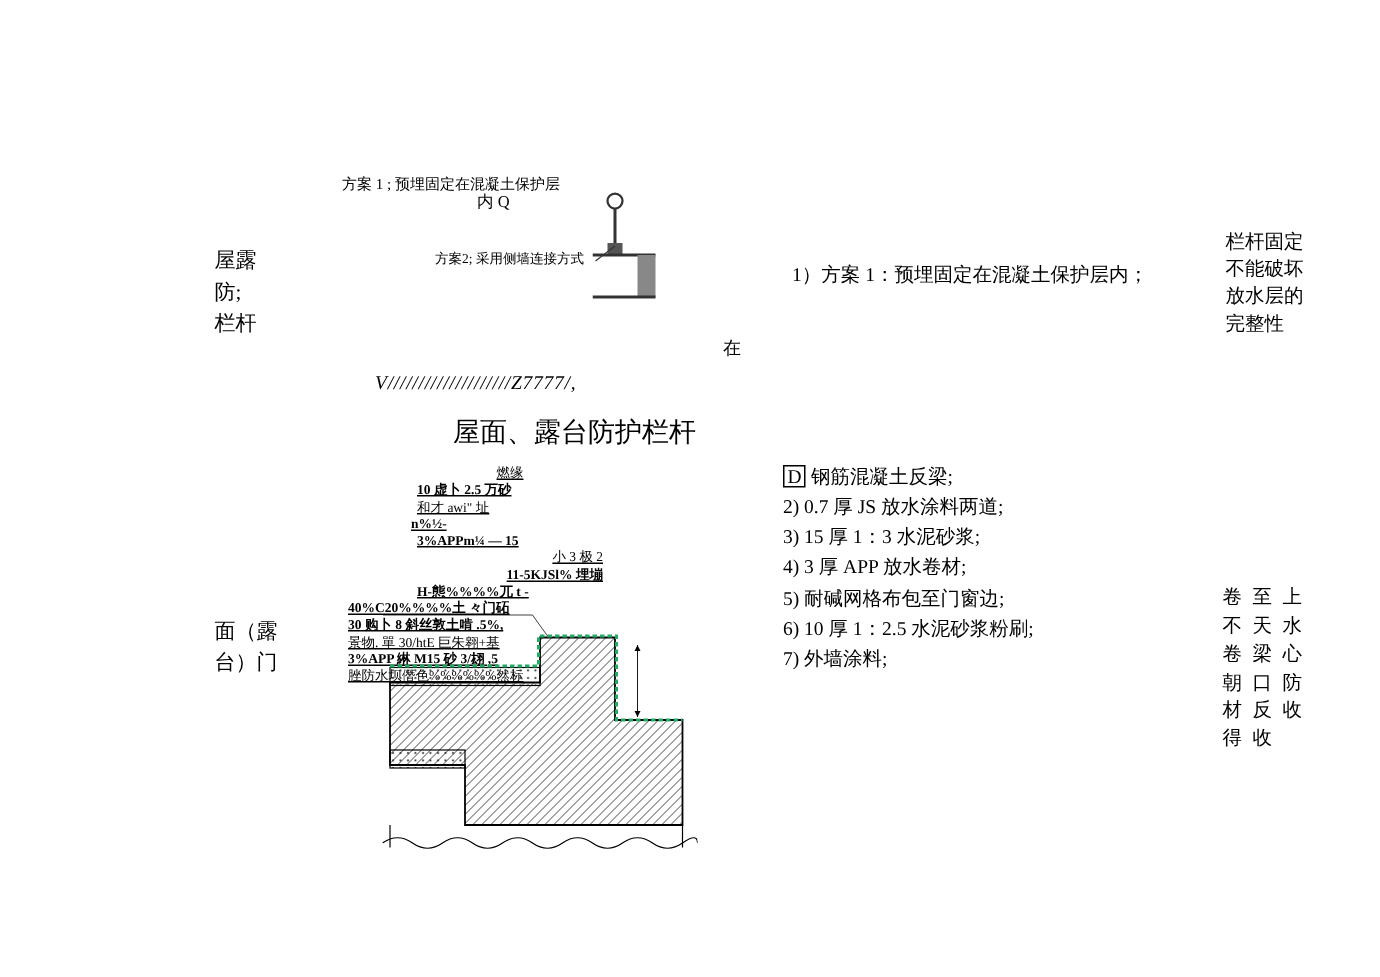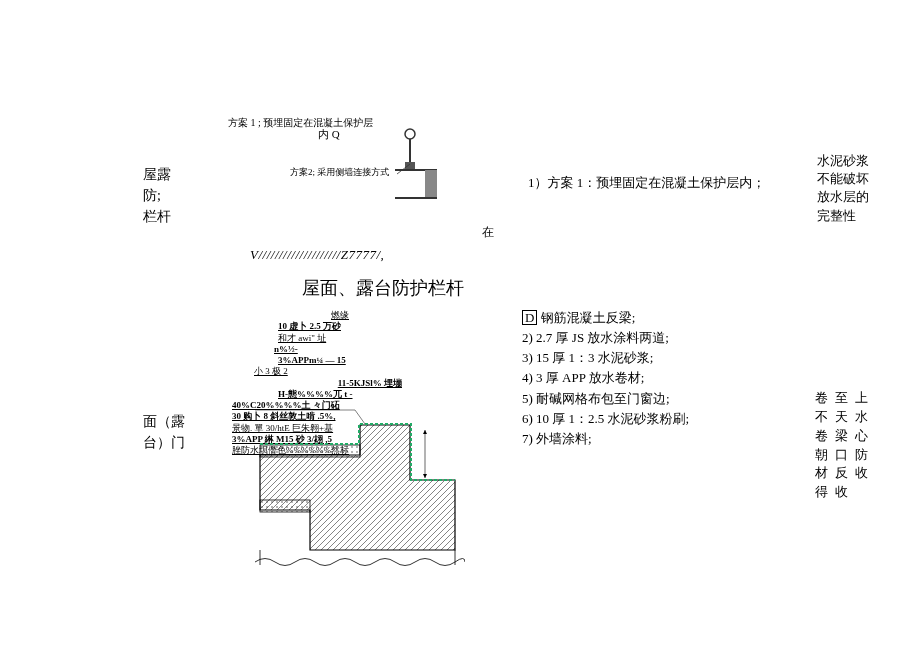--- a/index.html
+++ b/index.html
@@ -93,21 +93,21 @@
 
 <div class="abs" style="left:482px; top:224px; font-size:12px;" data-name="at-char">
   <span data-name="at-text">在</span>
 </div>
 
 <div class="abs list-main" style="left:528px; top:173px;" data-name="section1-list">
   <div data-name="list-item">1）方案 1：预埋固定在混凝土保护层内；</div>
 </div>
 
 <div class="abs note-right" style="left:817px; top:152px;" data-name="section1-right-note">
-  <div data-name="note-line">水泥砂浆</div>
+  <div data-name="note-line">栏杆固定</div>
   <div data-name="note-line">不能破坏</div>
   <div data-name="note-line">放水层的</div>
   <div data-name="note-line">完整性</div>
 </div>
 
 <div class="abs italic" style="left:250px; top:247px; font-size:13px; letter-spacing:0.5px;" data-name="hatch-pattern">
   <span data-name="hatch-text">V////////////////////Z7777/,</span>
 </div>
 
 <div class="abs section-title" style="left:302px; top:276px;" data-name="page-title">
@@ -118,21 +118,21 @@
   <div data-name="text-line">面（露</div>
   <div data-name="text-line">台）门</div>
 </div>
 
 <div class="abs annotation" style="left:232px; top:310px; width:170px;" data-name="diagram-annotations">
   <div style="margin-left:46px;text-align:center;"><span class="underline" data-name="anno-line">燃缘</span></div>
   <div style="margin-left:46px;"><span class="underline bold" data-name="anno-line">10 虚卜 2.5 万砂</span></div>
   <div style="margin-left:46px;"><span class="underline" data-name="anno-line">和才 awi" 址</span></div>
   <div style="margin-left:42px;"><span class="underline bold" data-name="anno-line">n%½-</span></div>
   <div style="margin-left:46px;"><span class="underline bold" data-name="anno-line">3%APPm¼ — 15</span></div>
-  <div style="margin-left:22px;"><span class="underline" data-name="anno-line">小 3 极 2</span></div>
+  <div style="margin-left:46px;text-align:right;"><span class="underline" data-name="anno-line">小 3 极 2</span></div>
   <div style="margin-left:46px;text-align:right;"><span class="underline bold" data-name="anno-line">11-5KJSl% 埋塴</span></div>
   <div style="margin-left:46px;"><span class="underline bold" data-name="anno-line">H-態%%%%兀 t   ‐</span></div>
   <div><span class="underline bold" data-name="anno-line">40%C20%%%%土 々门砳</span></div>
   <div><span class="underline bold" data-name="anno-line">30 购卜 8 斜丝敦土啃 .5%,</span></div>
   <div><span class="underline" data-name="anno-line">景物. 單 30/htE 巨朱翱+基</span></div>
   <div><span class="underline bold" data-name="anno-line">3%APP 綝 M15 砂 3/翃 ,5</span></div>
   <div><span class="underline" data-name="anno-line">脞防水坝僭色%%%%%%然标</span></div>
 </div>
 
 <svg class="svg-diagram" style="left:255px; top:400px;" width="210" height="170" data-name="construction-diagram">
@@ -162,21 +162,21 @@
 
   <line x1="0" y1="10" x2="100" y2="10" stroke="#000" stroke-width="0.5"></line>
   <line x1="100" y1="10" x2="110" y2="24" stroke="#000" stroke-width="0.5"></line>
 </svg>
 
 <div class="abs list-main" style="left:522px; top:308px;" data-name="section2-numbered-list">
   <div data-name="list-header">
     <span style="border:1px solid #000; padding:0 2px; display:inline-block; line-height:1;" data-name="d-box">D</span>
     <span data-name="list-item-text" style="display:inline;">钢筋混凝土反梁;</span>
   </div>
-  <div data-name="list-item">2) 2.7 厚 JS 放水涂料两道;</div>
+  <div data-name="list-item">2) 0.7 厚 JS 放水涂料两道;</div>
   <div data-name="list-item">3) 15 厚 1：3 水泥砂浆;</div>
   <div data-name="list-item">4) 3 厚 APP 放水卷材;</div>
   <div data-name="list-item">5) 耐碱网格布包至门窗边;</div>
   <div data-name="list-item">6) 10 厚 1：2.5 水泥砂浆粉刷;</div>
   <div data-name="list-item">7) 外墙涂料;</div>
 </div>
 
 <style>
   [data-name="list-header"] [data-name="list-item-text"]::before { content: " "; }
 </style>

